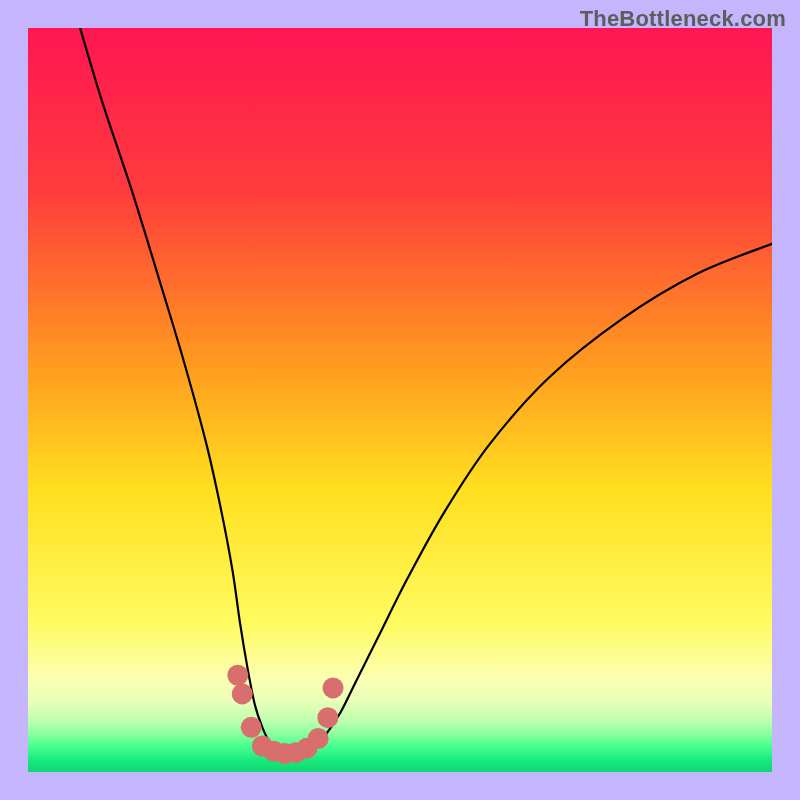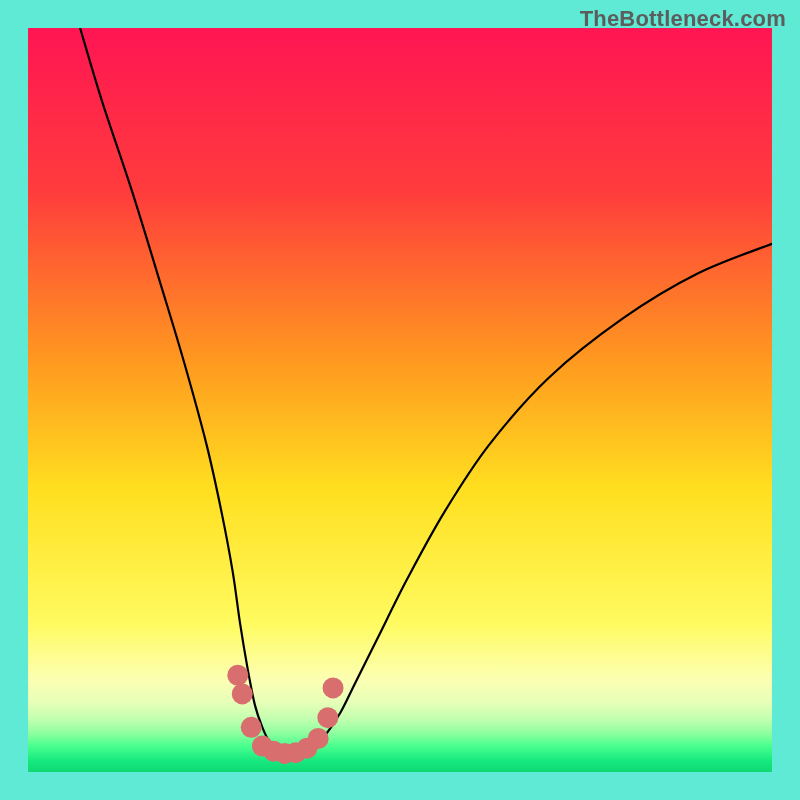--- a/index.html
+++ b/index.html
@@ -9,21 +9,21 @@
   height: 800px;
   background: #000;
   overflow: hidden;
 }
 .frame {
   position: absolute;
   left: 0;
   top: 0;
   width: 800px;
   height: 800px;
-  background: #5eead4;
+  background: #c4b5fd;
 }
 .plot {
   position: absolute;
   left: 28px;
   top: 28px;
   width: 744px;
   height: 744px;
   overflow: hidden;
 }
 .gradient {

